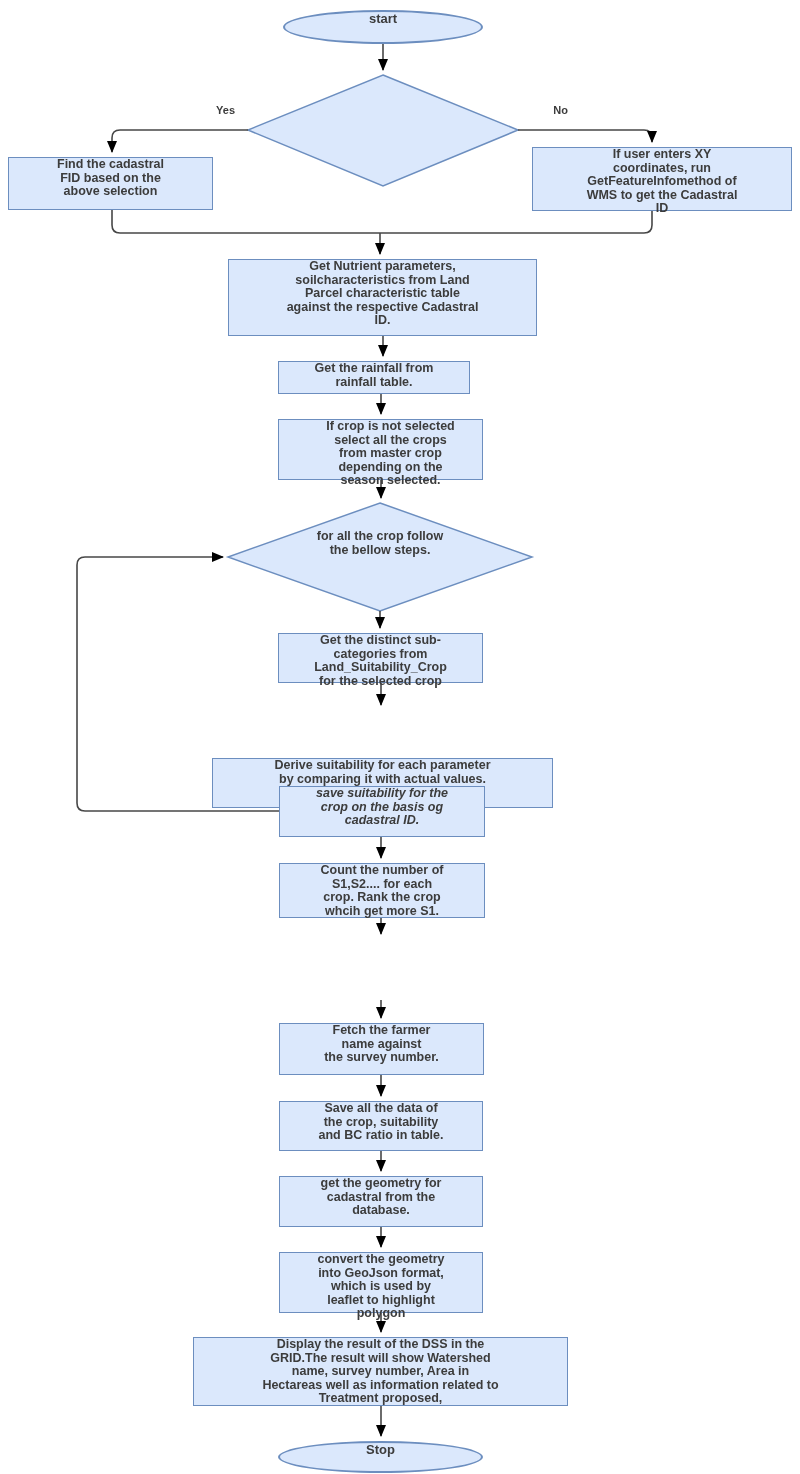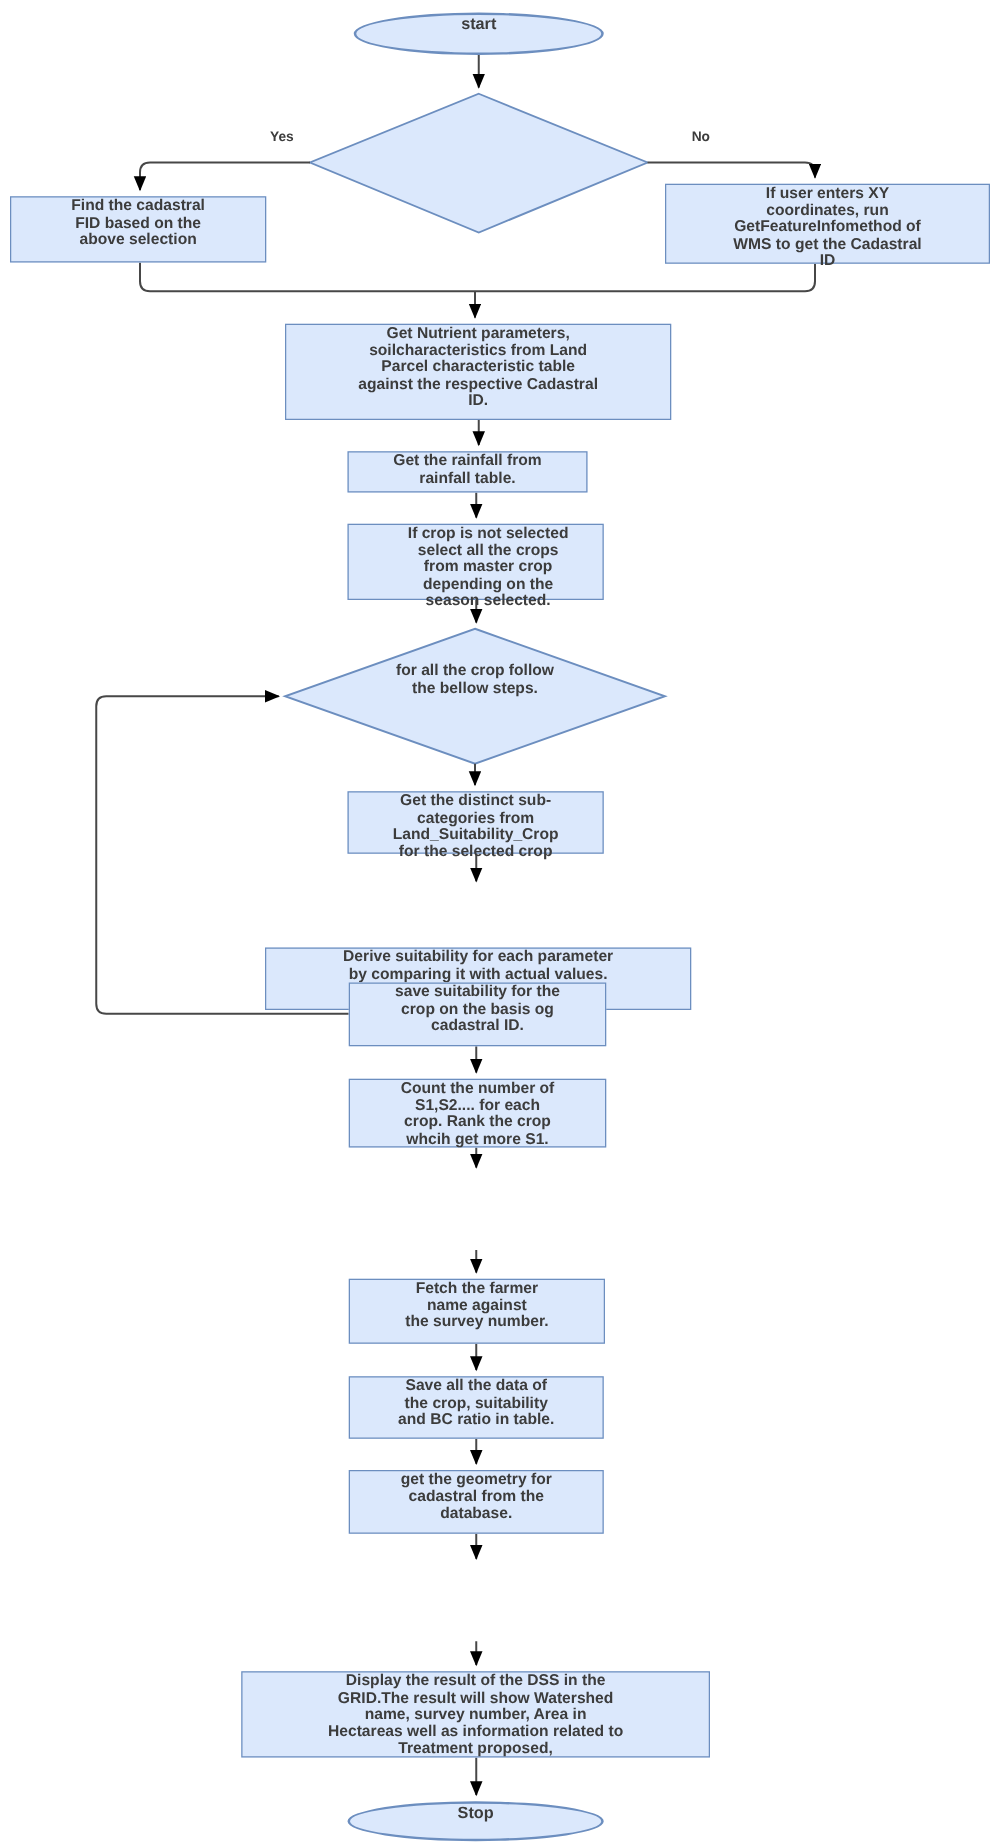--- a/index.html
+++ b/index.html
@@ -148,21 +148,21 @@
 categories from
 Land_Suitability_Crop
 for the selected crop</span>
   </div>
 
   <div class="node rect" style="left:212px;top:710px;width:341px;height:50px;margin-top:48px;">
     <span class="lbl">Derive suitability for each parameter
 by comparing it with actual values.</span>
   </div>
 
-  <div class="node rect" style="left:279px;top:786px;width:206px;height:51px;">
+  <div class="node rect" style="left:279px;top:786px;width:206px;height:51px;font-style:italic;">
     <span class="lbl">save suitability for the
 crop on the basis og
 cadastral ID.</span>
   </div>
 
   <div class="node rect" style="left:279px;top:863px;width:206px;height:55px;">
     <span class="lbl">Count the number of
 S1,S2.... for each
 crop. Rank the crop
 whcih get more S1.</span>
@@ -180,20 +180,27 @@
 the crop, suitability
 and BC ratio in table.</span>
   </div>
 
   <div class="node rect" style="left:279px;top:1176px;width:204px;height:51px;">
     <span class="lbl">get the geometry for
 cadastral from the
 database.</span>
   </div>
 
+  <div class="node rect" style="left:279px;top:1252px;width:204px;height:61px;">
+    <span class="lbl">convert the geometry
+into GeoJson format,
+which is used by
+leaflet to highlight
+polygon</span>
+  </div>
 
   <div class="node rect" style="left:193px;top:1337px;width:375px;height:69px;">
     <span class="lbl">Display the result of the DSS in the
 GRID.The result will show Watershed
 name, survey number, Area in
 Hectareas well as information related to
 Treatment proposed,</span>
   </div>
 
   <div class="node oval" style="left:278px;top:1441px;width:205px;height:32px;">

